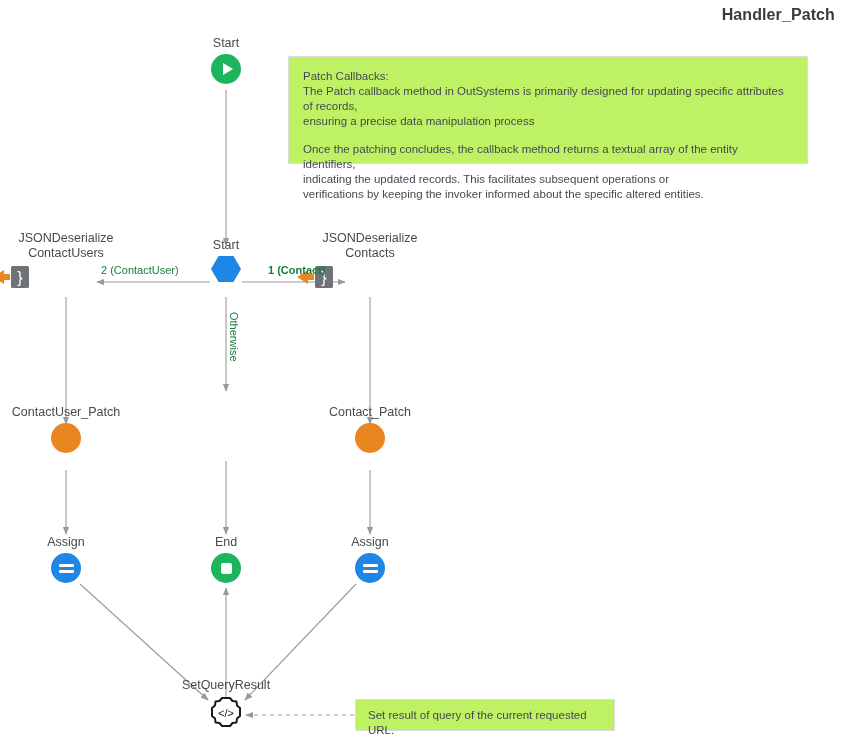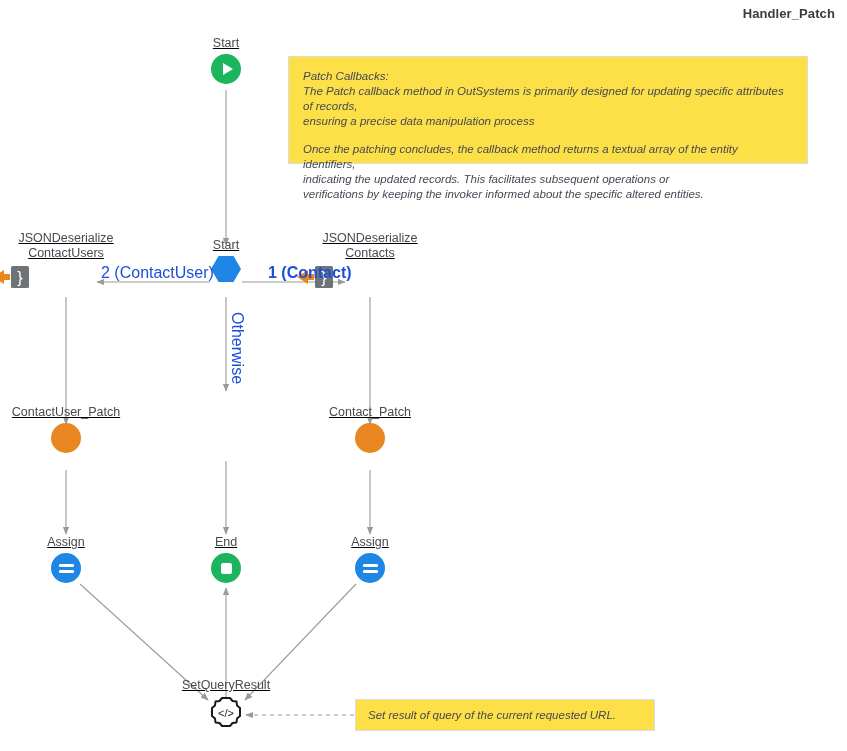--- a/index.html
+++ b/index.html
@@ -25,32 +25,31 @@
     top: 0;
     width: 847px;
     height: 751px;
     pointer-events: none;
   }
   
   .flow-title {
     position: absolute;
     right: 12px;
     top: 6px;
-    font-size: 13px;
+    font-size: 16px;
     font-weight: bold;
     color: #3b3b3b;
     letter-spacing: 0.1px;
   }
   
   .node {
     position: absolute;
     width: 150px;
     margin-left: -75px;
     text-align: center;
-    text-decoration: underline;
   }
   .node-label {
     font-size: 12.5px;
     color: #444b52;
     line-height: 15px;
     white-space: pre-line;
     margin-bottom: 3px;
   }
   .node-shape {
     display: inline-block;
@@ -104,55 +103,54 @@
   }
   
   .json-icon {
     display: flex;
     align-items: center;
     height: 26px;
   }
   
   .branch-label {
     position: absolute;
-    font-size: 16px;
-    color: #1d4ed8;
+    font-size: 11px;
+    color: #15803d;
     white-space: nowrap;
   }
   .branch-label.vertical {
     writing-mode: vertical-rl;
     text-orientation: mixed;
   }
   
   .note {
     position: absolute;
-    background: #fde047;
+    background: #bef264;
     border: 1px solid #d9dde2;
     box-sizing: border-box;
     color: #434a54;
     font-size: 11.5px;
     line-height: 15px;
-    font-style: italic;
   }
   .note p {
     margin: 0;
     white-space: pre-line;
   }
   .note p + p { margin-top: 13px; }
   #annotation-note {
     left: 288px;
     top: 56px;
     width: 520px;
     height: 108px;
     padding: 12px 14px;
   }
   #query-note {
     left: 355px;
     top: 699px;
-    width: 300px;
+    width: 260px;
     height: 32px;
     padding: 8px 12px;
     font-size: 11.5px;
   }
 </style>
 </head>
 <body>
 
 <div id="canvas">
 

